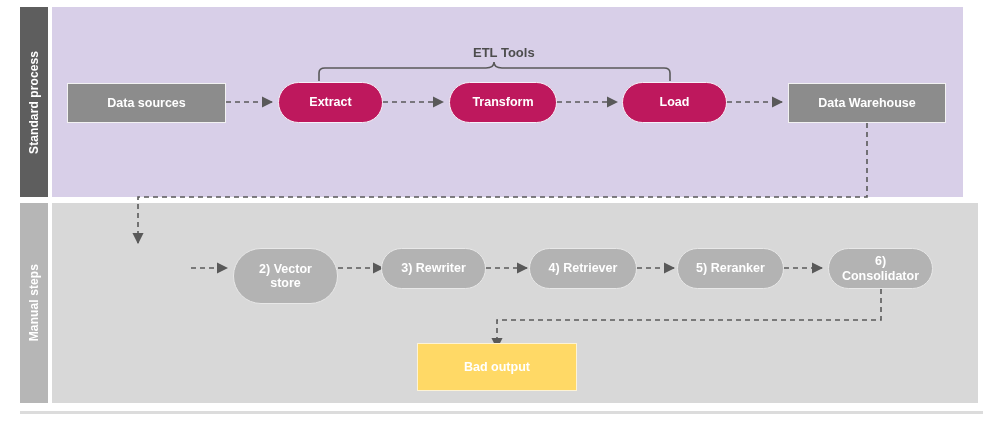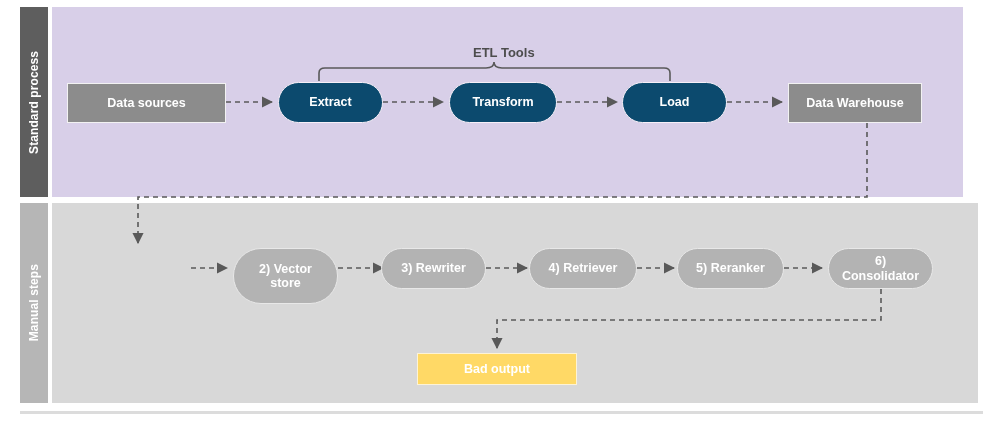--- a/index.html
+++ b/index.html
@@ -65,21 +65,21 @@
     color: #ffffff;
     line-height: 1.15;
     box-sizing: border-box;
     z-index: 4;
   }
   .node.rect {
     background: #8c8c8c;
     border: 1.5px solid #f2f2f2;
   }
   .node.pill-magenta {
-    background: #0c4a6e;
+    background: #be185d;
     border: 1.5px solid #f7f0f8;
     border-radius: 999px;
   }
   .node.pill-gray {
     background: #b3b3b3;
     border: 1.5px solid #e8e8e8;
     border-radius: 999px;
   }
   .node.rect-yellow {
     background: #ffd966;
@@ -154,28 +154,28 @@
   <div class="bracket-label" style="left:473px; top:45px;">ETL Tools</div>
 
   <div class="node rect" style="left:67px; top:83px; width:159px; height:40px;">Data sources</div>
 
   <div class="node pill-magenta" style="left:278px; top:82px; width:105px; height:41px;">Extract</div>
 
   <div class="node pill-magenta" style="left:622px; top:82px; width:105px; height:41px;">Load</div>
 
   <div class="node pill-magenta" style="left:449px; top:82px; width:108px; height:41px;">Transform</div>
 
-  <div class="node rect" style="left:788px; top:83px; width:134px; height:40px;">Data Warehouse</div>
+  <div class="node rect" style="left:788px; top:83px; width:158px; height:40px;">Data Warehouse</div>
 
 
   <div class="node pill-gray" style="left:233px; top:248px; width:105px; height:56px; padding:0 14px;">2) Vector store</div>
 
   <div class="node pill-gray" style="left:381px; top:248px; width:105px; height:41px;text-align:center;">3) Rewriter</div>
 
   <div class="node pill-gray" style="left:529px; top:248px; width:108px; height:41px;">4) Retriever</div>
 
   <div class="node pill-gray" style="left:677px; top:248px; width:107px; height:41px;">5) Reranker</div>
 
   <div class="node pill-gray" style="left:828px; top:248px; width:105px; height:41px; padding:0 8px;">6) Consolidator</div>
 
-  <div class="node rect-yellow" style="left:417px; top:353px; width:160px; height:32px;">Bad output</div>
+  <div class="node rect-yellow" style="left:417px; top:343px; width:160px; height:48px;">Bad output</div>
 
 </div>
 
 </body></html>

